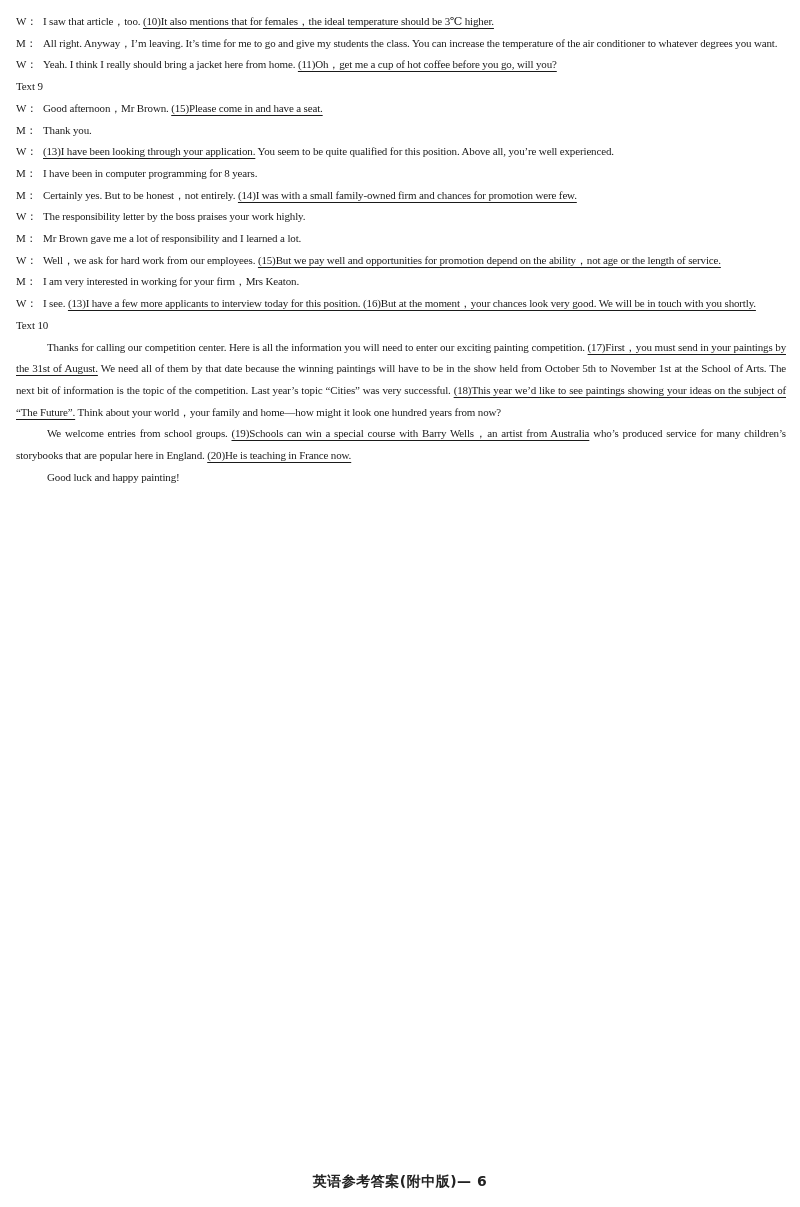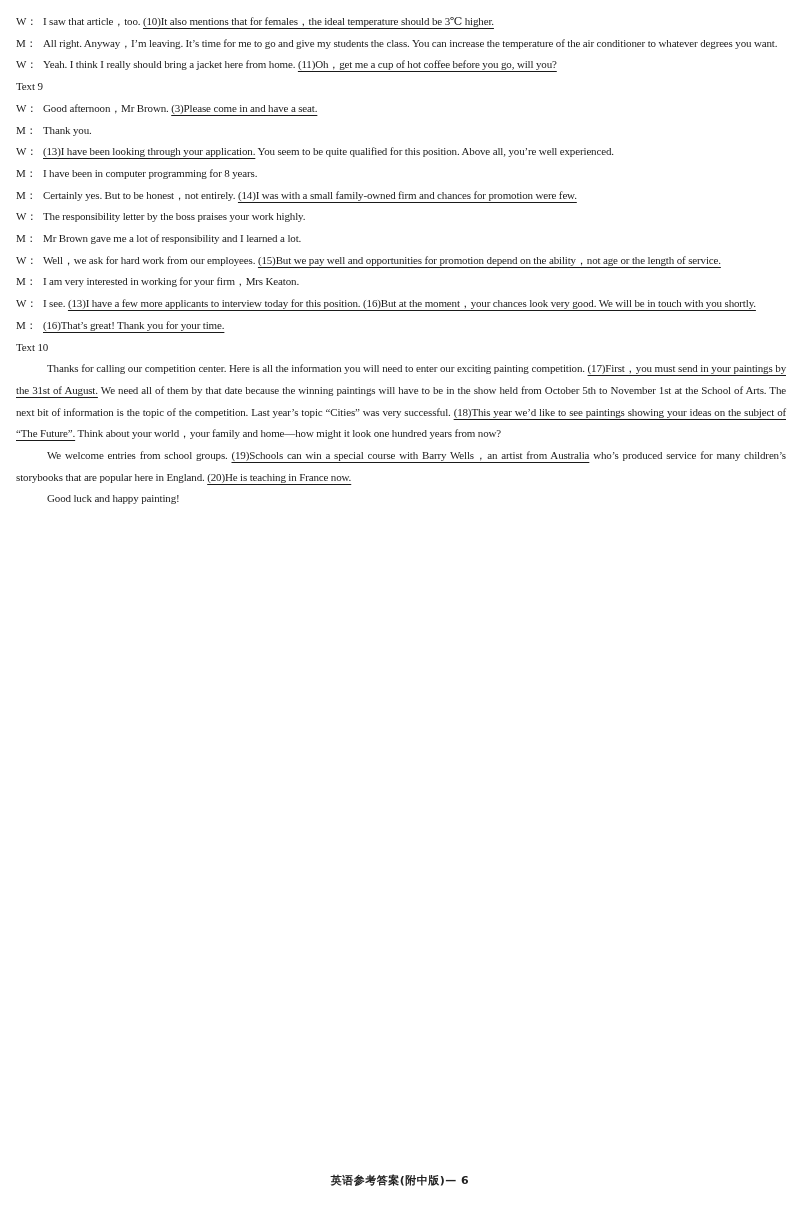--- a/index.html
+++ b/index.html
@@ -6,44 +6,43 @@
     body { width: 800px; height: 1207px; position: relative; overflow: hidden;
            font-family: "Liberation Serif", "DejaVu Serif", serif; color: #1a1a1a; }
     .page { position: absolute; left: 16px; top: 11px; width: 770px; }
     .line-block { font-size: 11px; line-height: 21.7px; text-align: justify; letter-spacing: -0.15px; }
     .dlg { padding-left: 27px; text-indent: -27px; }
     .spk { display: inline-block; width: 27px; text-indent: 0; }
     .head { }
     .para { text-indent: 31px; }
     .u { text-decoration: underline; text-decoration-thickness: 1.3px; text-underline-offset: 3px; }
     .footer { position: absolute; top: 1173px; left: 0; width: 800px; text-align: center;
-              font-family: "DejaVu Sans", sans-serif; font-size: 11px; font-weight: bold; color: #222; letter-spacing: 0.5px; }
+              font-family: "DejaVu Sans", sans-serif; font-size: 14px; font-weight: bold; color: #222; letter-spacing: 0.5px; }
   </style>
 </head>
 <body>
 
 <div class="page">
   <div class="line-block" id="t8">
       <div class="dlg"><span class="spk">W：</span><span>I saw that article，too. </span><span class="u">(10)It also mentions that for females，the ideal temperature should be 3℃ higher.</span></div>
       <div class="dlg"><span class="spk">M：</span><span>All right. Anyway，I’m leaving. It’s time for me to go and give my students the class. You can increase the temperature of the air conditioner to whatever degrees you want.</span></div>
       <div class="dlg"><span class="spk">W：</span><span>Yeah. I think I really should bring a jacket here from home. </span><span class="u">(11)Oh，get me a cup of hot coffee before you go, will you?</span></div>
     </div>
   <div class="line-block head">Text 9</div>
   <div class="line-block" id="t9">
-      <div class="dlg"><span class="spk">W：</span><span>Good afternoon，Mr Brown. </span><span class="u">(3)Please come in and have a seat.</span></div>
+      <div class="dlg"><span class="spk">W：</span><span>Good afternoon，Mr Brown. </span><span class="u">(15)Please come in and have a seat.</span></div>
       <div class="dlg"><span class="spk">M：</span><span>Thank you.</span></div>
       <div class="dlg"><span class="spk">W：</span><span class="u">(13)I have been looking through your application.</span><span> You seem to be quite qualified for this position. Above all, you’re well experienced.</span></div>
       <div class="dlg"><span class="spk">M：</span><span>I have been in computer programming for 8 years.</span></div>
       <div class="dlg"><span class="spk">M：</span><span>Certainly yes. But to be honest，not entirely. </span><span class="u">(14)I was with a small family-owned firm and chances for promotion were few.</span></div>
       <div class="dlg"><span class="spk">W：</span><span>The responsibility letter by the boss praises your work highly.</span></div>
       <div class="dlg"><span class="spk">M：</span><span>Mr Brown gave me a lot of responsibility and I learned a lot.</span></div>
       <div class="dlg"><span class="spk">W：</span><span>Well，we ask for hard work from our employees. </span><span class="u">(15)But we pay well and opportunities for promotion depend on the ability，not age or the length of service.</span></div>
       <div class="dlg"><span class="spk">M：</span><span>I am very interested in working for your firm，Mrs Keaton.</span></div>
       <div class="dlg"><span class="spk">W：</span><span>I see. </span><span class="u">(13)I have a few more applicants to interview today for this position. (16)But at the moment，your chances look very good. We will be in touch with you shortly.</span></div>
-      <div class="dlg"><span class="spk">M：</span><span class="u">(16)That’s great! Thank you for your time.</span></div>
     </div>
   <div class="line-block head">Text 10</div>
   <div class="line-block" id="t10">
       <div class="para"><span>Thanks for calling our competition center. Here is all the information you will need to enter our exciting painting competition. </span><span class="u">(17)First，you must send in your paintings by the 31st of August.</span><span> We need all of them by that date because the winning paintings will have to be in the show held from October 5th to November 1st at the School of Arts. The next bit of information is the topic of the competition. Last year’s topic “Cities” was very successful. </span><span class="u">(18)This year we’d like to see paintings showing your ideas on the subject of “The Future”.</span><span> Think about your world，your family and home—how might it look one hundred years from now?</span></div>
       <div class="para"><span>We welcome entries from school groups. </span><span class="u">(19)Schools can win a special course with Barry Wells，an artist from Australia</span><span> who’s produced service for many children’s storybooks that are popular here in England. </span><span class="u">(20)He is teaching in France now.</span></div>
       <div class="para"><span>Good luck and happy painting!</span></div>
     </div>
 </div>
 
 <div class="footer">

